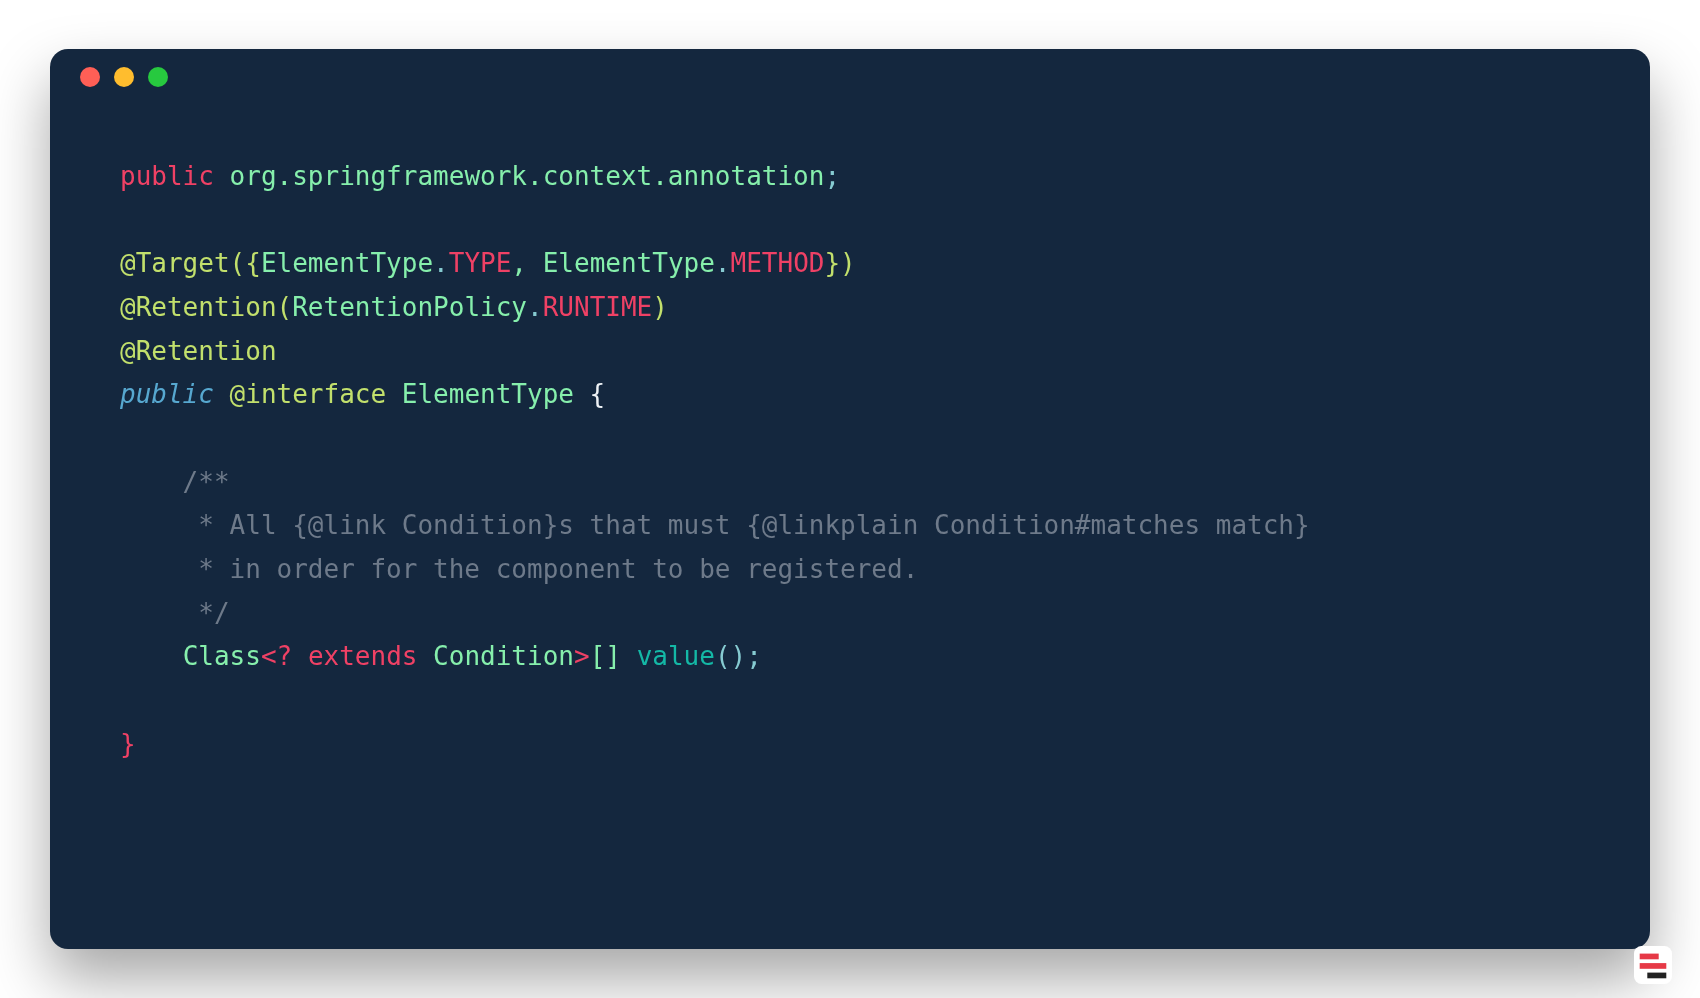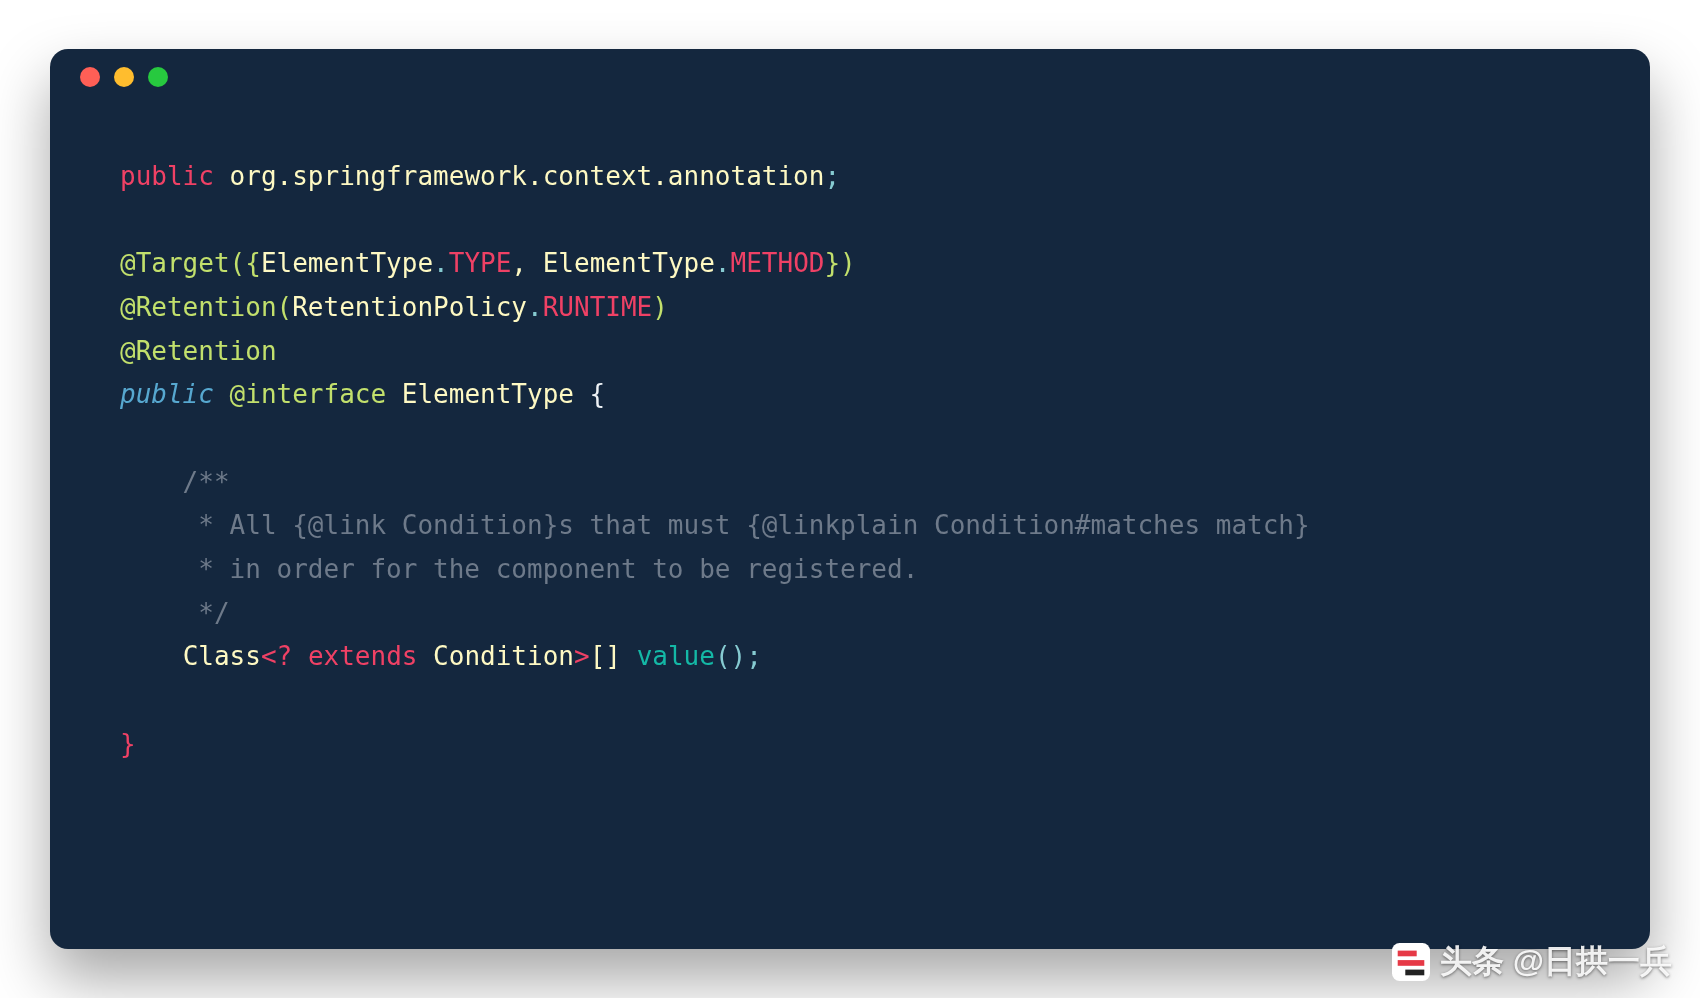--- a/index.html
+++ b/index.html
@@ -39,21 +39,21 @@
     .dot.green { background: #27c93f; }
     .code {
       padding: 50px 60px 40px 70px;
       font-size: 26px;
       line-height: 1.68;
       white-space: pre;
       color: #eef2f6;
       font-weight: 500;
     }
     .tok-kw { color: #ef4165; }          
-    .tok-pkg { color: #fef9c3; }         
+    .tok-pkg { color: #86efac; }         
     .tok-ann { color: #c2e06c; margin-top: 38px; }         
     .tok-punc { color: #c2e06c; }        
     .tok-const { color: #ef4165; }       
     .tok-dot { color: #86cbd1; }         
     .tok-brace { color: #eef2f6; }       
     .tok-type { color: #57a8d0; font-style: italic; }        
     .tok-generic { color: #ef4165; }     
     .tok-fn { color: #14b8a6; }          
     .tok-comment { color: #6e7a8a; }
     .tok-semi { color: #86cbd1; }
@@ -97,14 +97,13 @@
 <span class="tok-kw">}</span></div>
 </div>
 
 <div class="watermark">
   <svg width="38" height="38" viewBox="0 0 40 40">
     <rect x="0" y="0" width="40" height="40" rx="8" fill="#ffffff"></rect>
     <rect x="6" y="8" width="20" height="6" fill="#e63946"></rect>
     <rect x="6" y="18" width="28" height="6" fill="#e63946"></rect>
     <rect x="14" y="28" width="20" height="6" fill="#222"></rect>
   </svg>
-  <span>头条 @日拱一兵</span>
 </div>
 
 </body></html>

